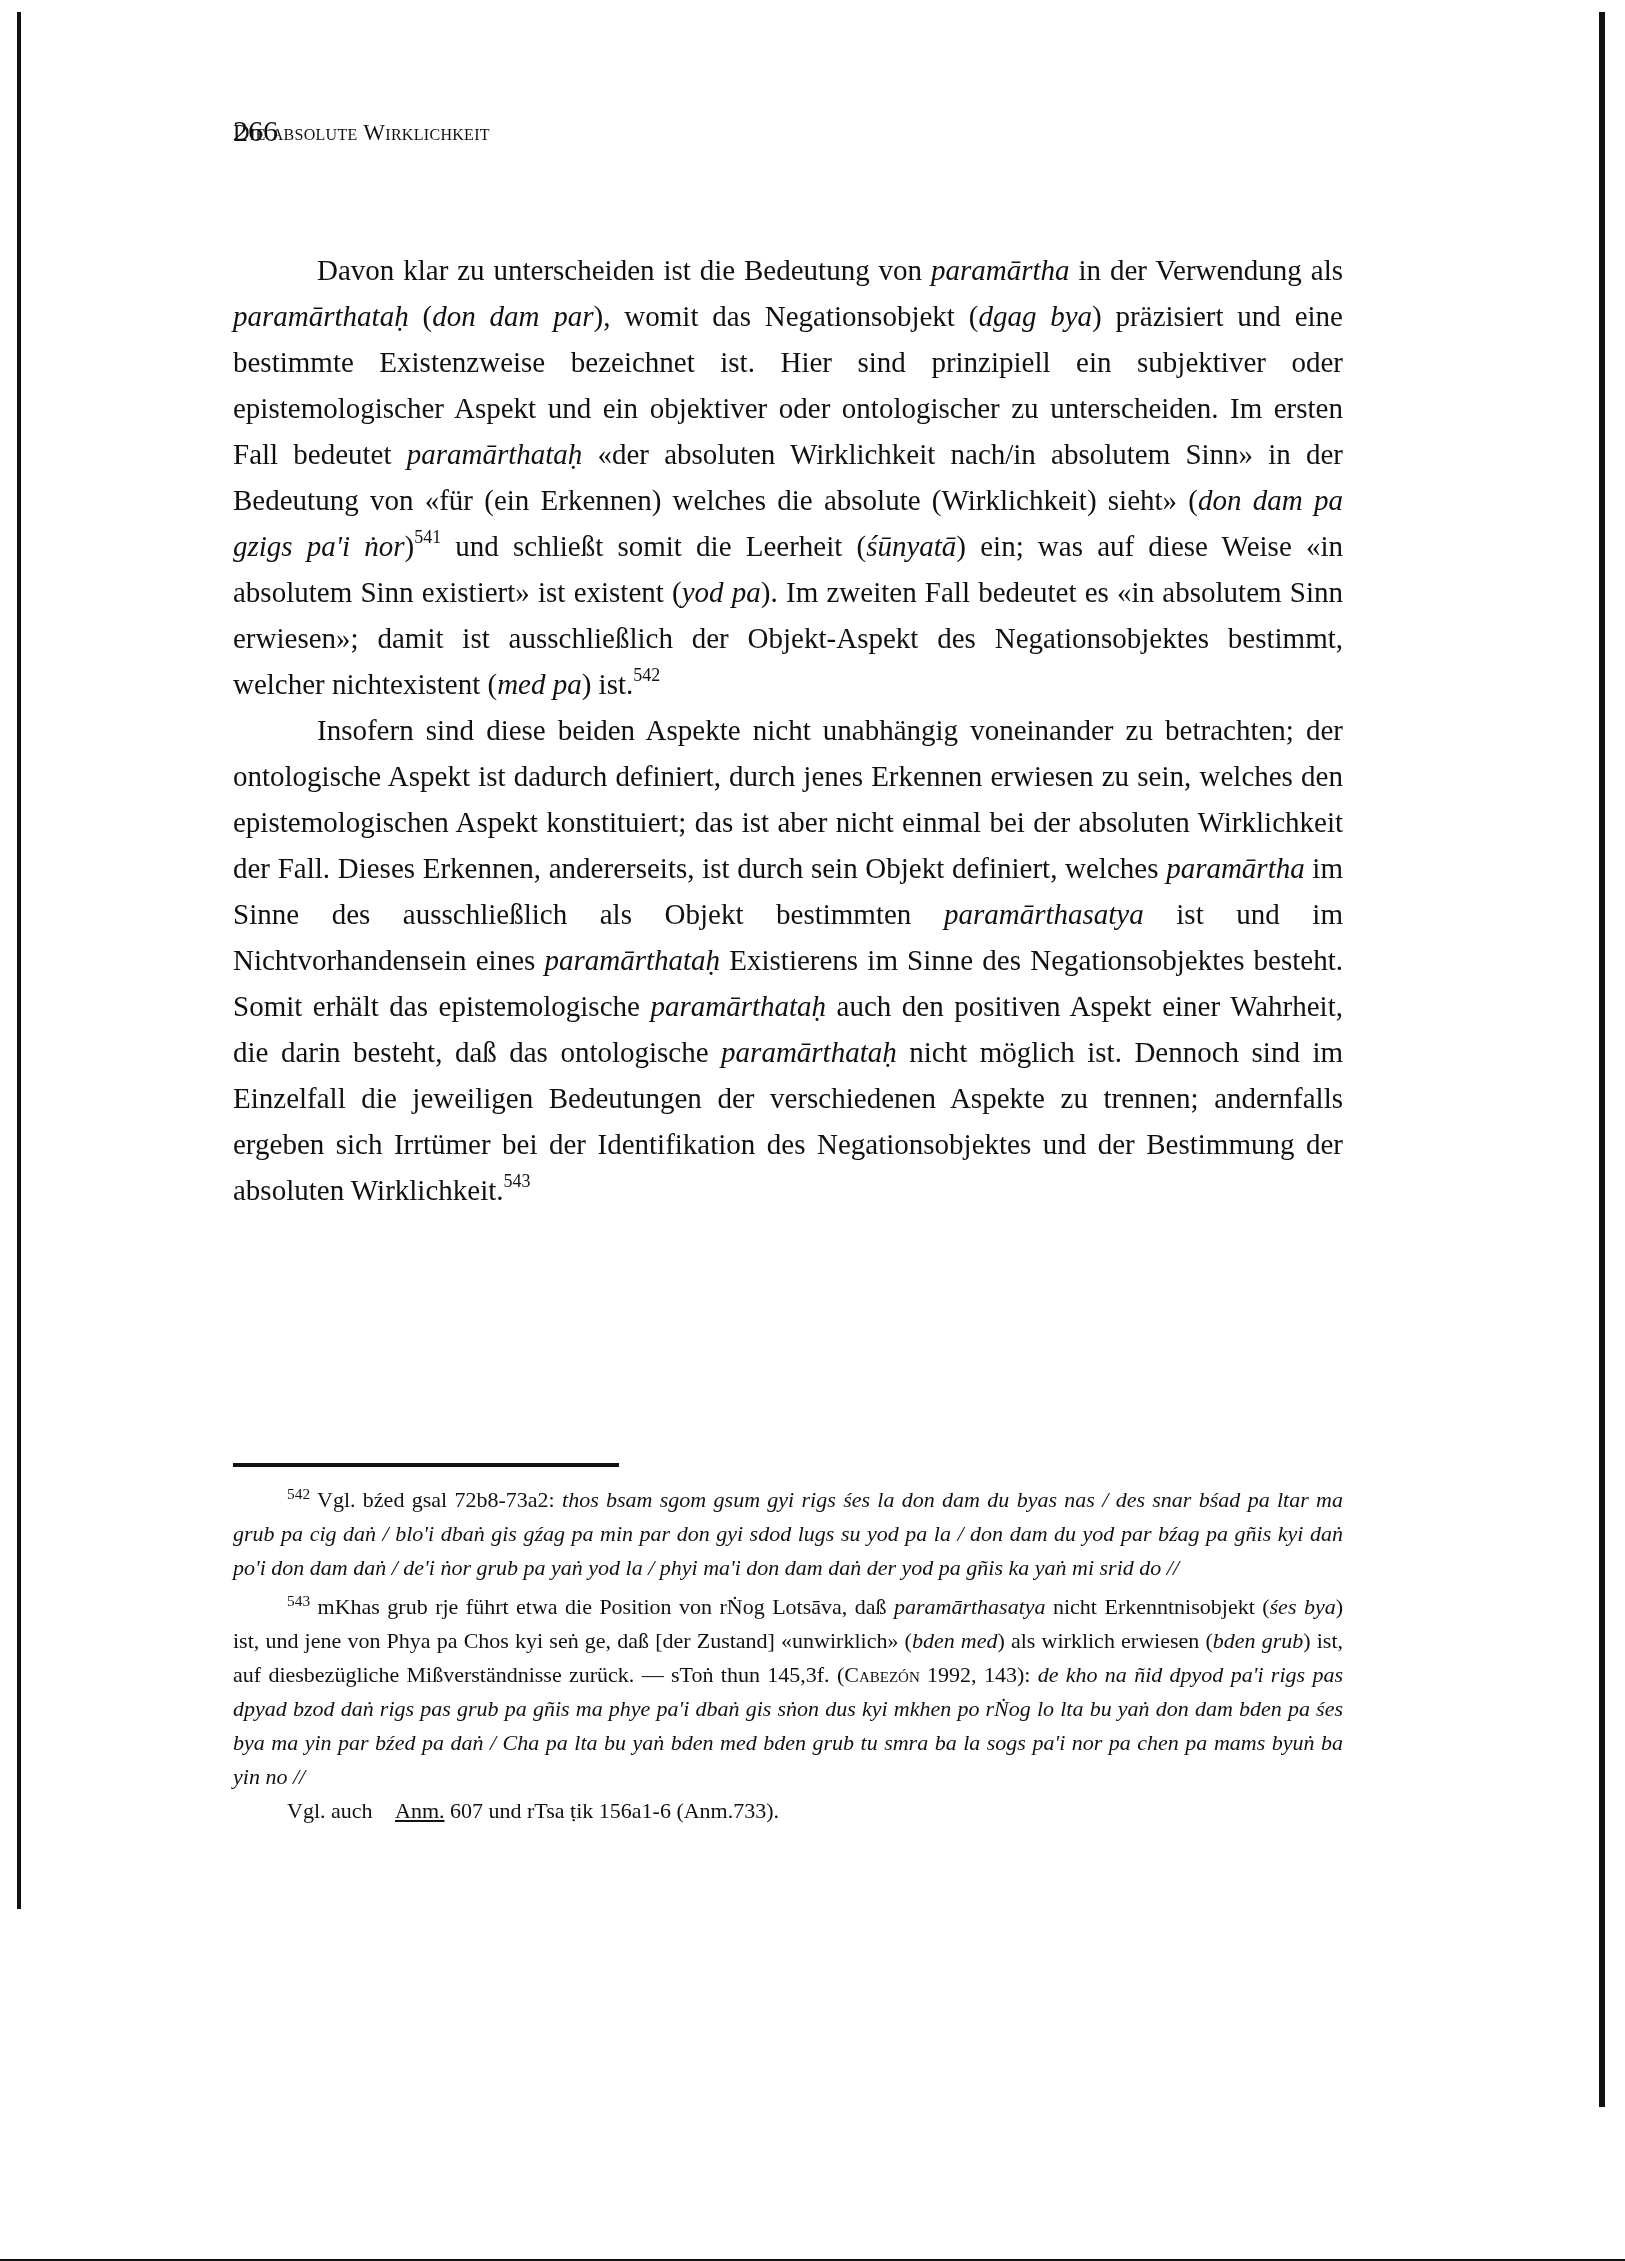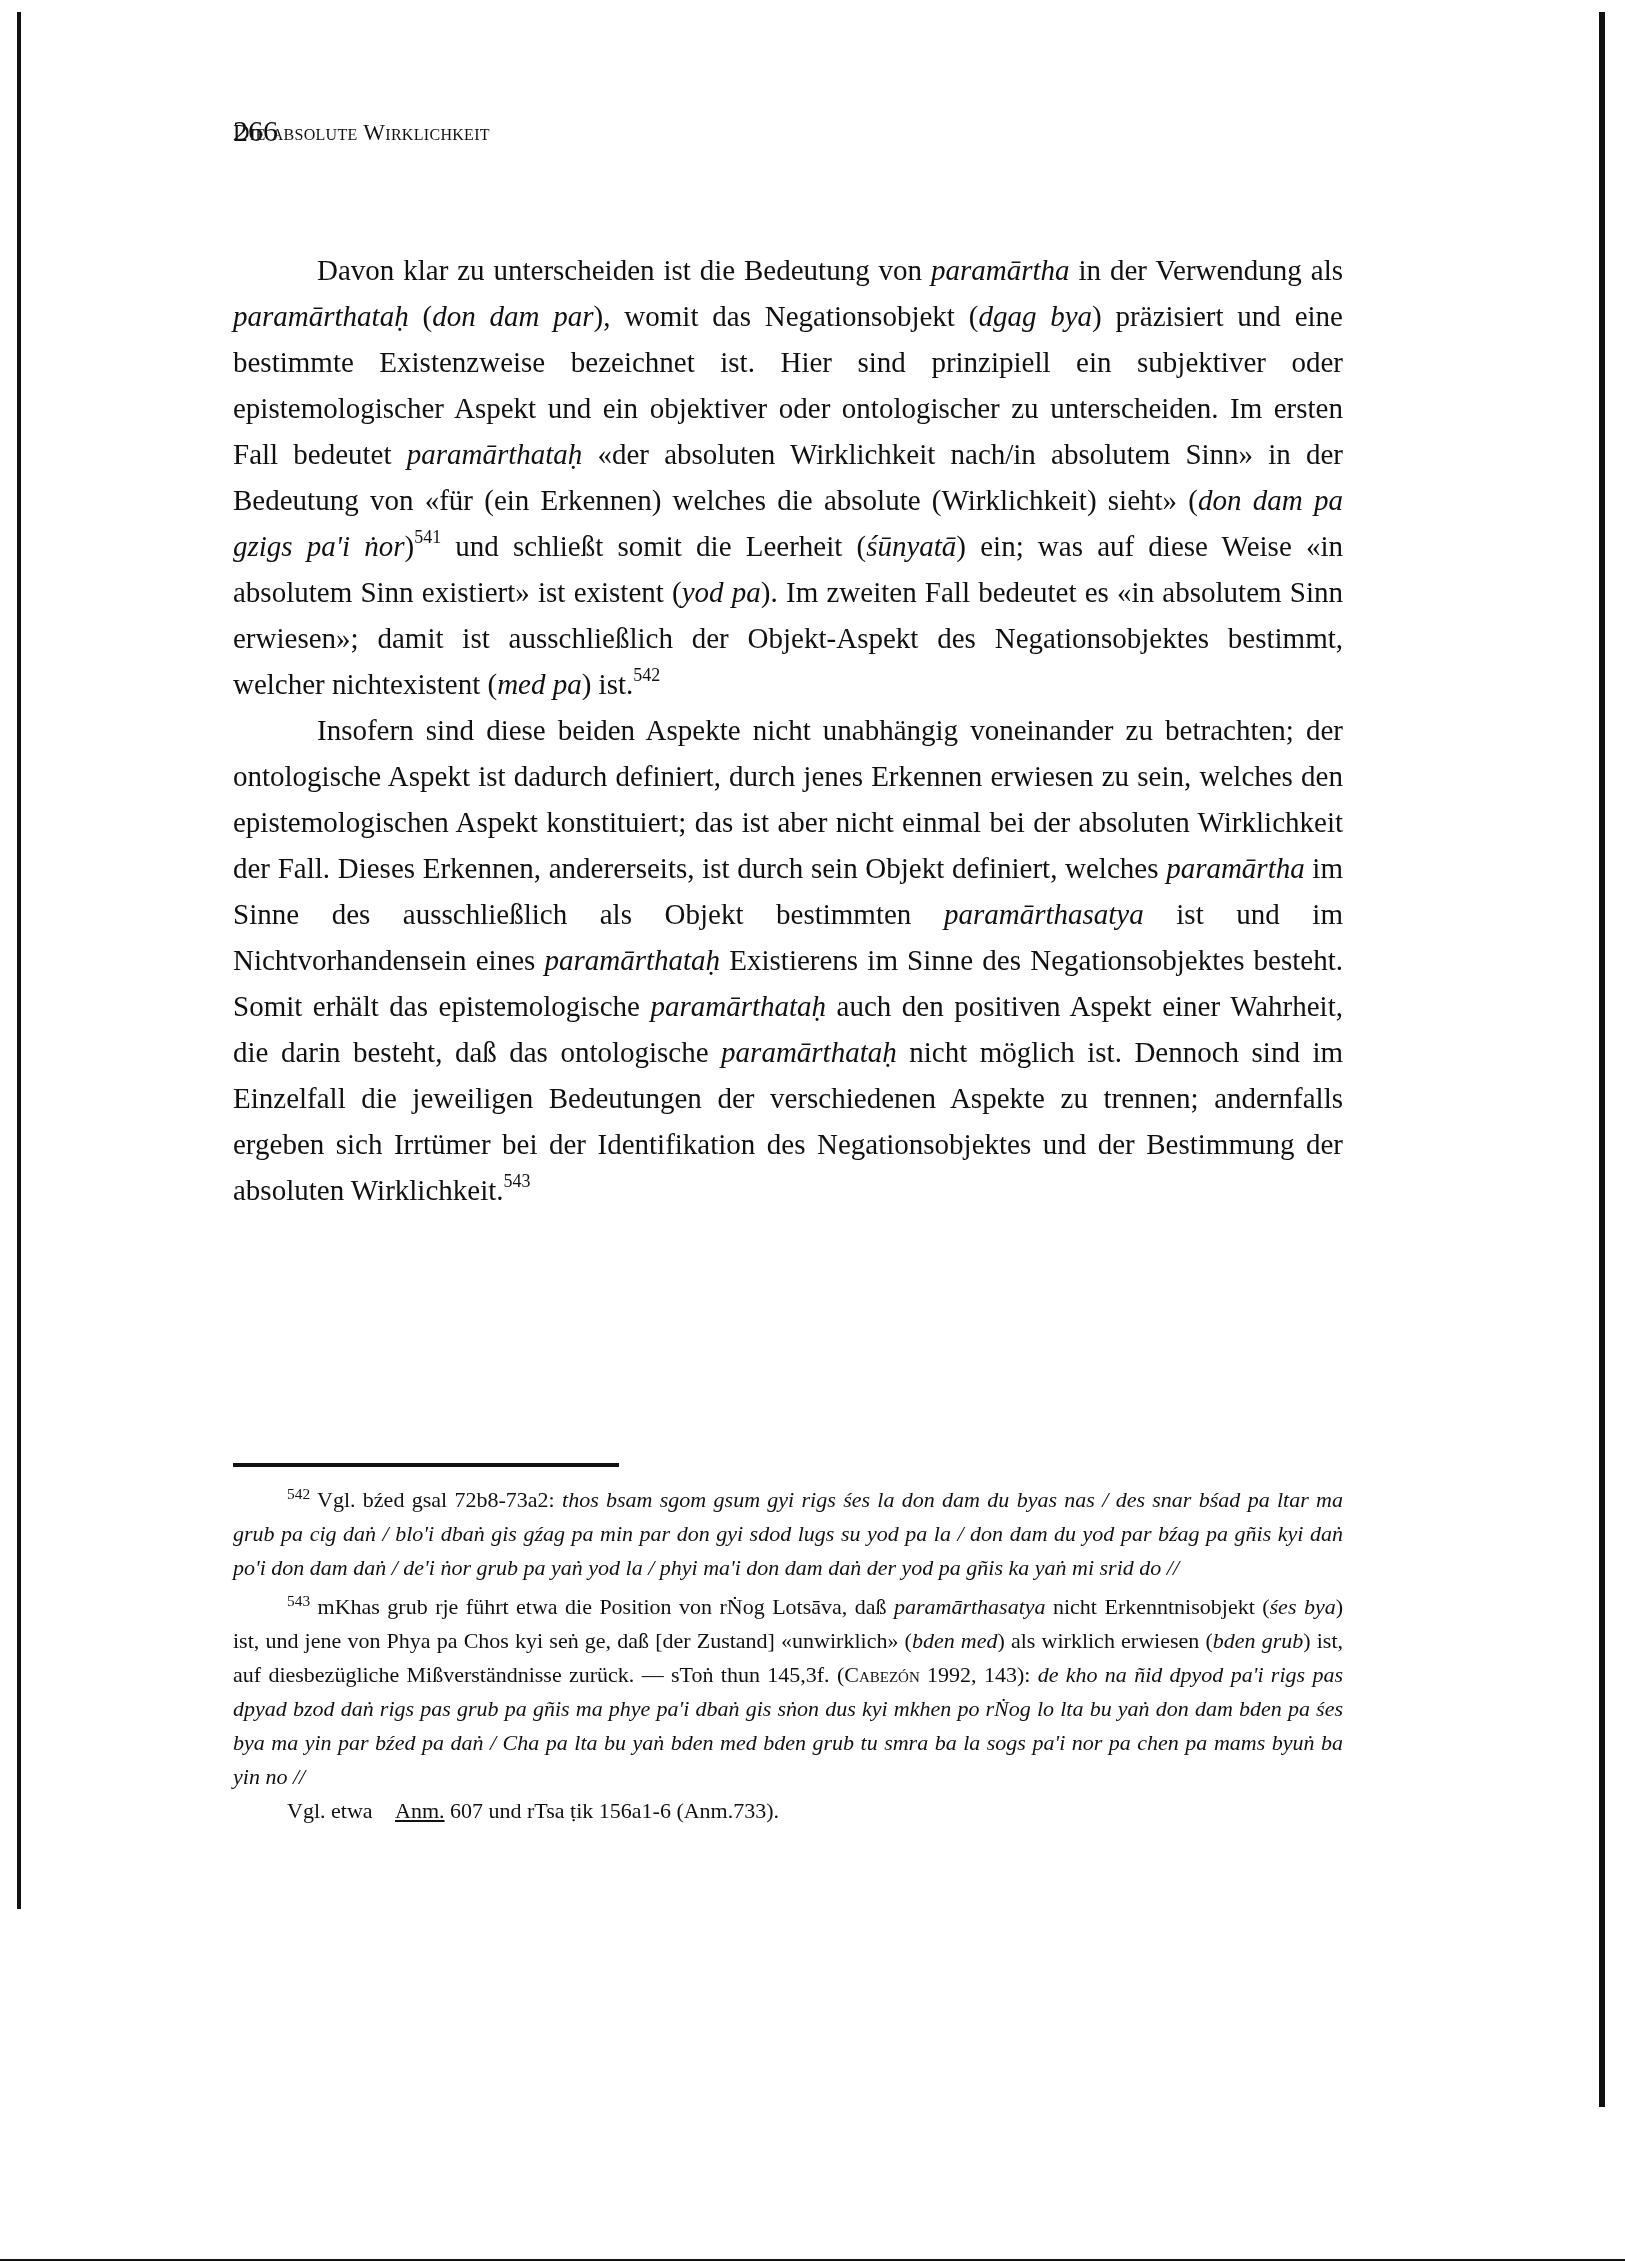--- a/index.html
+++ b/index.html
@@ -46,16 +46,16 @@
   </div>
 
   <div class="fn-rule"></div>
 
   <div class="footnotes">
 
     <p class="fn"><sup>542</sup><span> Vgl. bźed gsal 72b8-73a2: </span><i>thos bsam sgom gsum gyi rigs śes la don dam du byas nas / des snar bśad pa ltar ma grub pa cig daṅ / blo'i dbaṅ gis gźag pa min par don gyi sdod lugs su yod pa la / don dam du yod par bźag pa gñis kyi daṅ po'i don dam daṅ / de'i ṅor grub pa yaṅ yod la / phyi ma'i don dam daṅ der yod pa gñis ka yaṅ mi srid do //</i></p>
 
     <p class="fn" style="margin-bottom:0;"><sup>543</sup><span> mKhas grub rje führt etwa die Position von rṄog Lotsāva, daß </span><i>paramārthasatya</i><span> nicht Erkenntnisobjekt (</span><i>śes bya</i><span>) ist, und jene von Phya pa Chos kyi seṅ ge, daß [der Zustand] «unwirklich» (</span><i>bden med</i><span>) als wirklich erwiesen (</span><i>bden grub</i><span>) ist, auf diesbezügliche Mißverständnisse zurück. — sToṅ thun 145,3f. (</span><span style="font-variant: small-caps;">Cabezón</span><span> 1992, 143): </span><i>de kho na ñid dpyod pa'i rigs pas dpyad bzod daṅ rigs pas grub pa gñis ma phye pa'i dbaṅ gis sṅon dus kyi mkhen po rṄog lo lta bu yaṅ don dam bden pa śes bya ma yin par bźed pa daṅ / Cha pa lta bu yaṅ bden med bden grub tu smra ba la sogs pa'i nor pa chen pa mams byuṅ ba yin no //</i></p>
 
-    <p class="fn"><span>Vgl. etwa </span><span class="underline">Anm.</span><span> 607 und rTsa ṭik 156a1-6 (Anm.733).</span></p>
+    <p class="fn"><span>Vgl. auch </span><span class="underline">Anm.</span><span> 607 und rTsa ṭik 156a1-6 (Anm.733).</span></p>
   </div>
 </div>
 
 
 </body></html>

